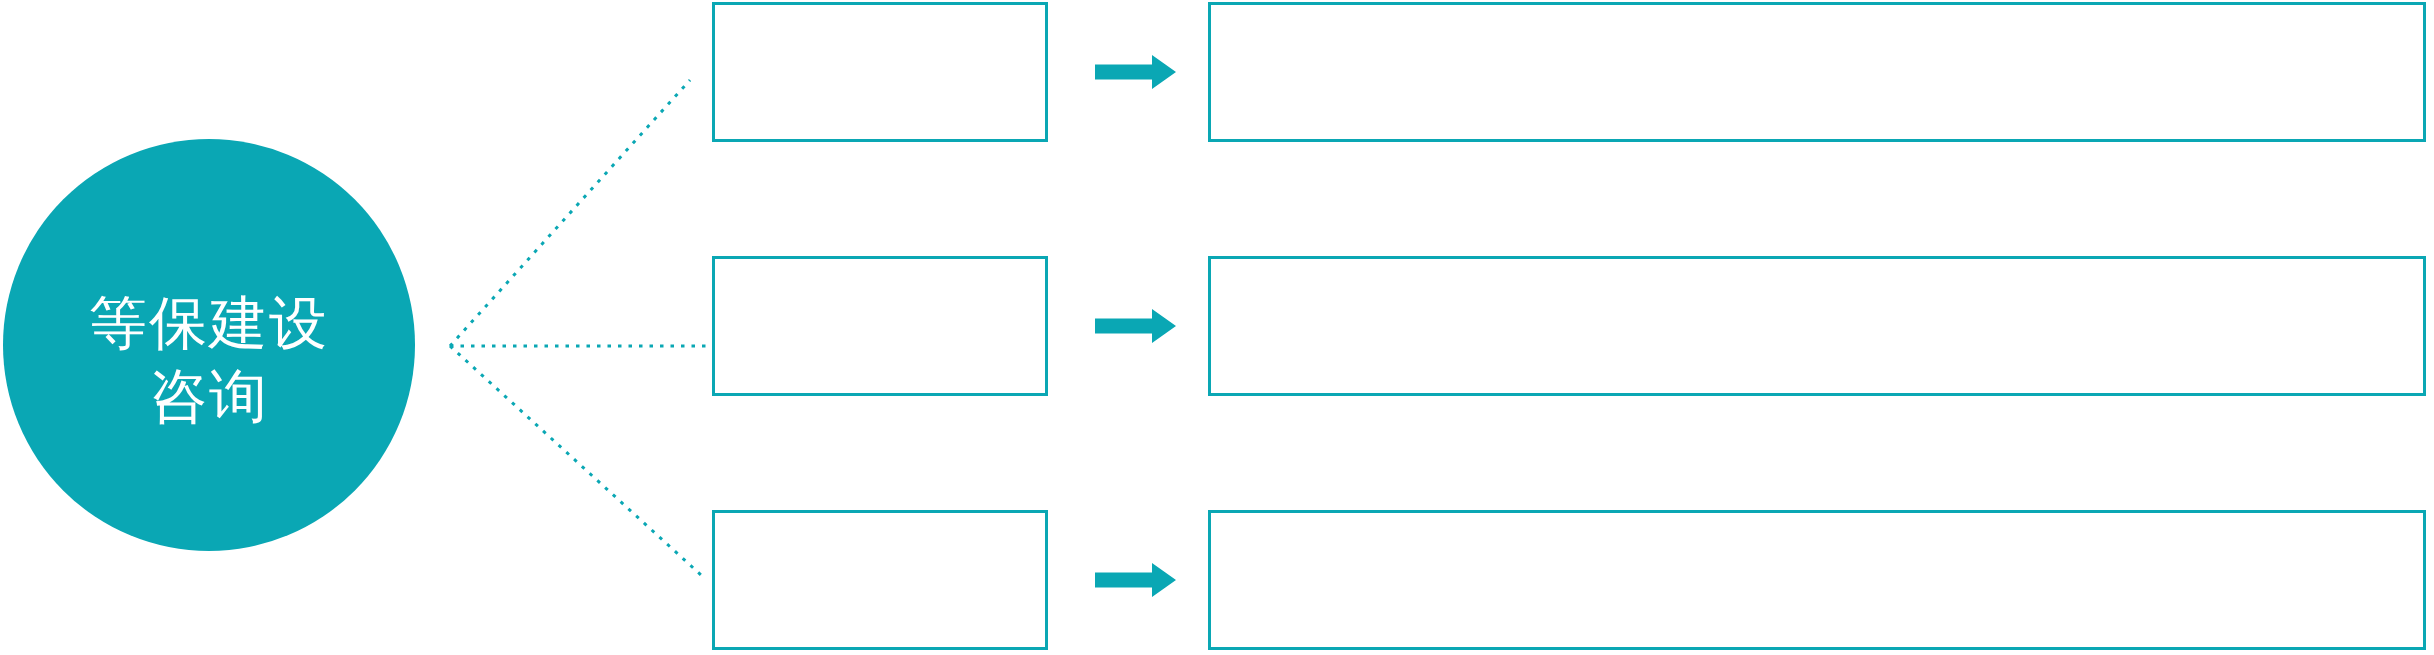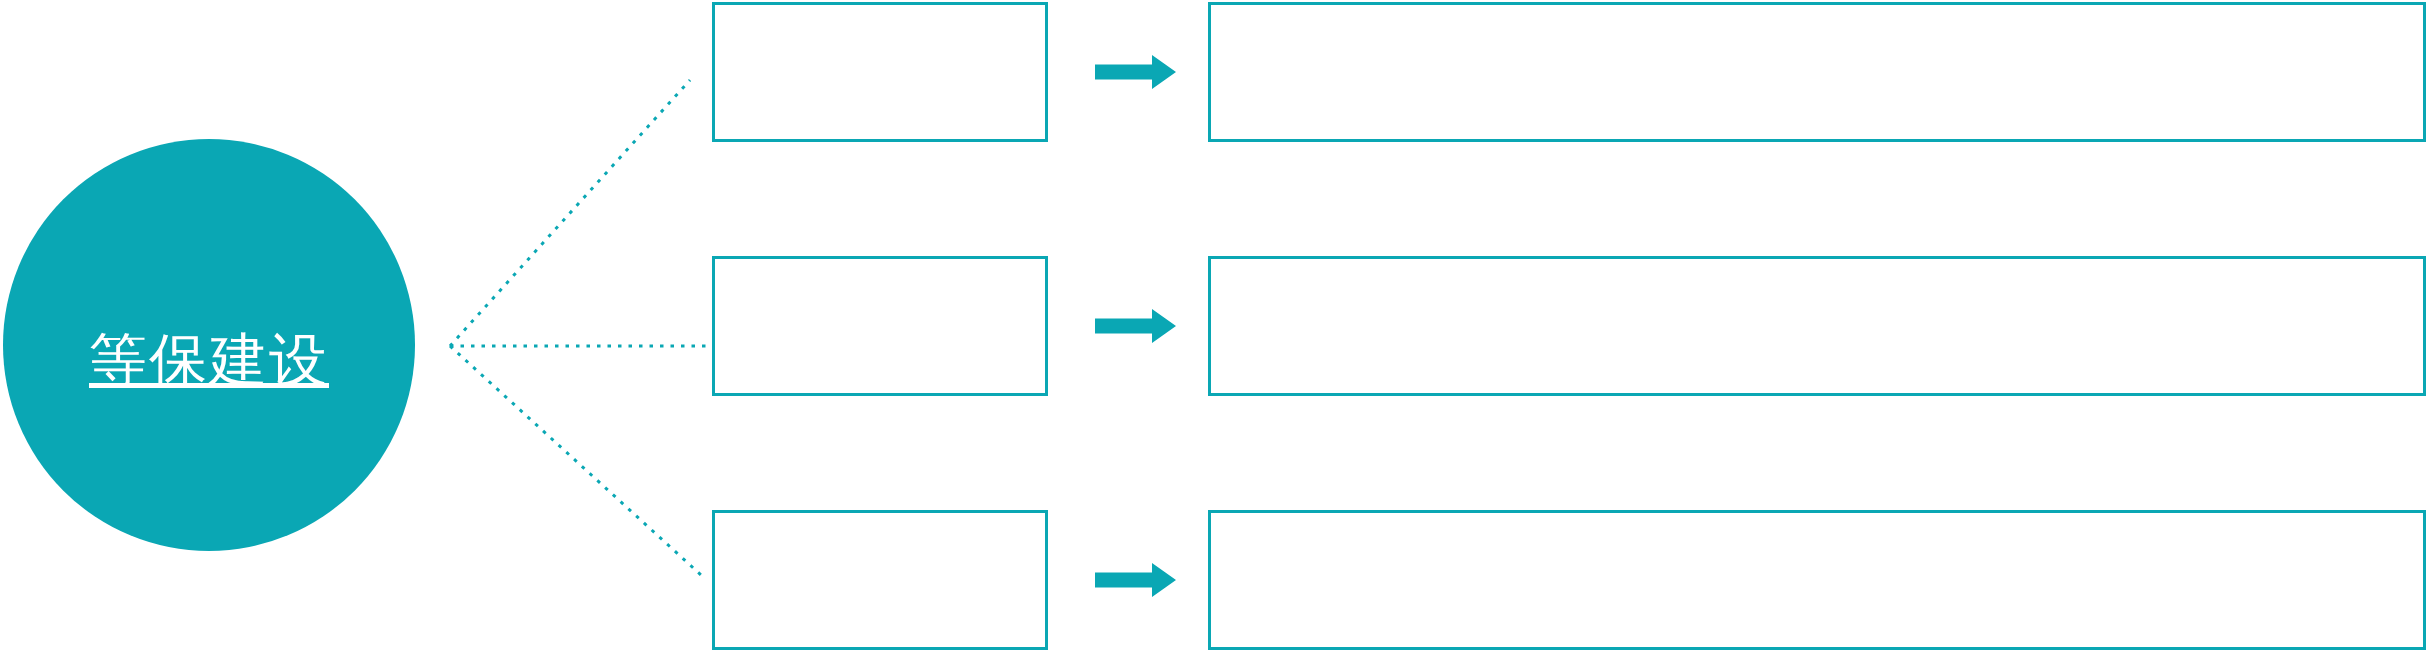--- a/index.html
+++ b/index.html
@@ -46,21 +46,20 @@
     justify-content: center;
     text-align: center;
   }
   .topic-circle .label {
     transform: translateY(14px);
     color: var(--text-on-teal);
     font-size: 58px;
     line-height: 73px;
     letter-spacing: 2px;
     font-weight: 400;
-    text-decoration: underline;
   }
   
   .row {
     position: absolute;
     left: 0;
     width: 2434px;
     height: 140px;
   }
   .row-1 { top: 2px; }
   .row-2 { top: 256px; }
@@ -104,20 +103,21 @@
 
   <svg class="connector-overlay" viewBox="0 0 2434 655" xmlns="http://www.w3.org/2000/svg">
     <line class="connector" x1="450" y1="346" x2="690" y2="80"></line>
     <line class="connector" x1="450" y1="346" x2="706" y2="346"></line>
     <line class="connector" x1="450" y1="346" x2="701" y2="575"></line>
   </svg>
 
   <div class="topic-circle">
     <div class="label">
       <div>等保建设</div>
+      <div>咨询</div>
     </div>
   </div>
 
   <div class="row row-1">
     <div class="stage-box"></div>
     <svg class="row-arrow" viewBox="0 0 82 36" xmlns="http://www.w3.org/2000/svg">
       <path d="M0,10.5 H57 V1 L81,18 L57,35 V25.5 H0 Z"></path>
     </svg>
     <div class="detail-box"></div>
   </div>

